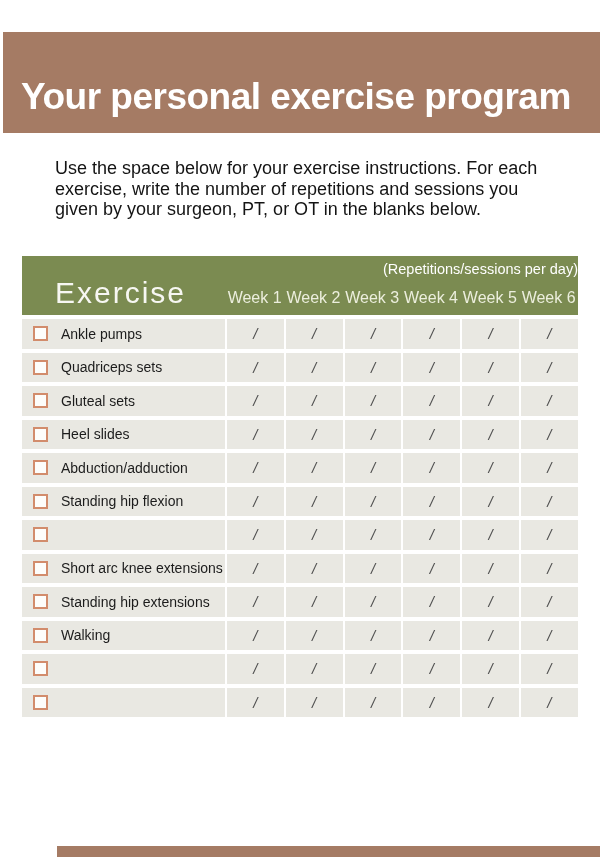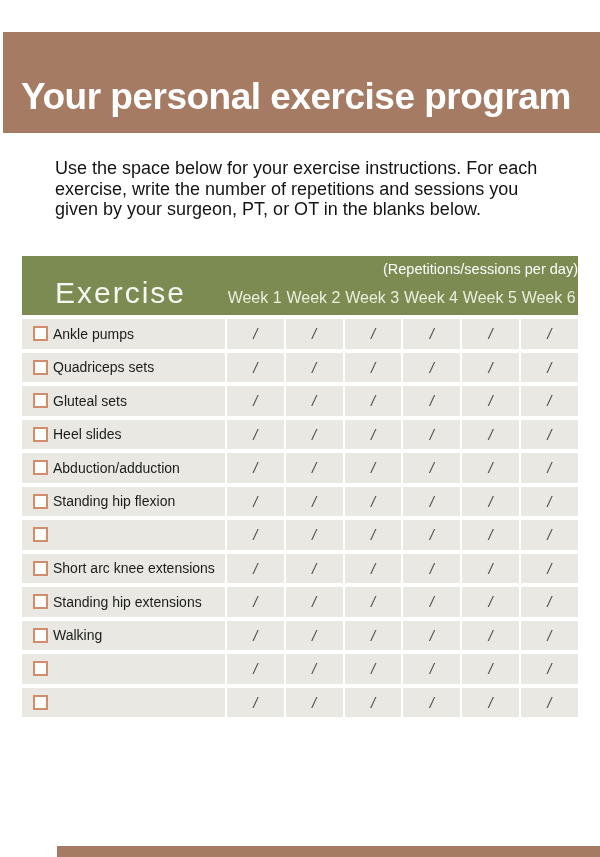--- a/index.html
+++ b/index.html
@@ -55,21 +55,21 @@
   .t-row{display:flex;height:29.5px;margin-top:4px;}
   .t-label-cell{
     width:203px;background:#e9e8e2;display:flex;align-items:center;
     box-sizing:border-box;padding-left:11px;
   }
   .checkbox{
     width:11px;height:11px;border:2px solid #d28c6c;background:#fdfdfb;
     box-sizing:content-box;flex:0 0 auto;
   }
   .row-label{
-    margin-left:5px;font-size:14px;color:#1c1c1c;white-space:nowrap;
+    margin-left:13px;font-size:14px;color:#1c1c1c;white-space:nowrap;
   }
   .week-cell{
     width:56.8px;margin-left:2px;background:#e9e8e2;
     display:flex;align-items:center;justify-content:center;
   }
   .slash{
     font-size:15px;color:#4f4f4f;font-style:italic;line-height:1;
   }
 
   

